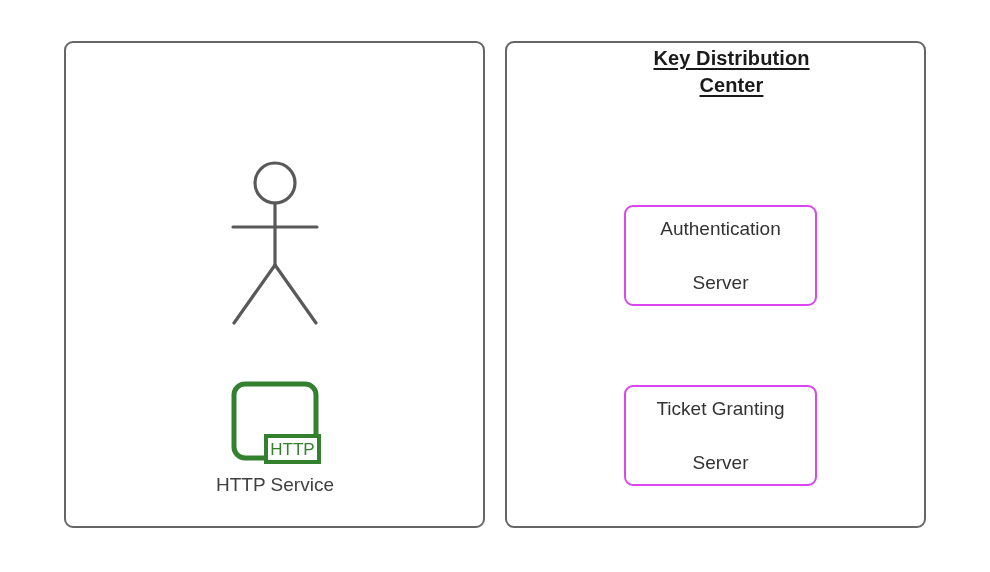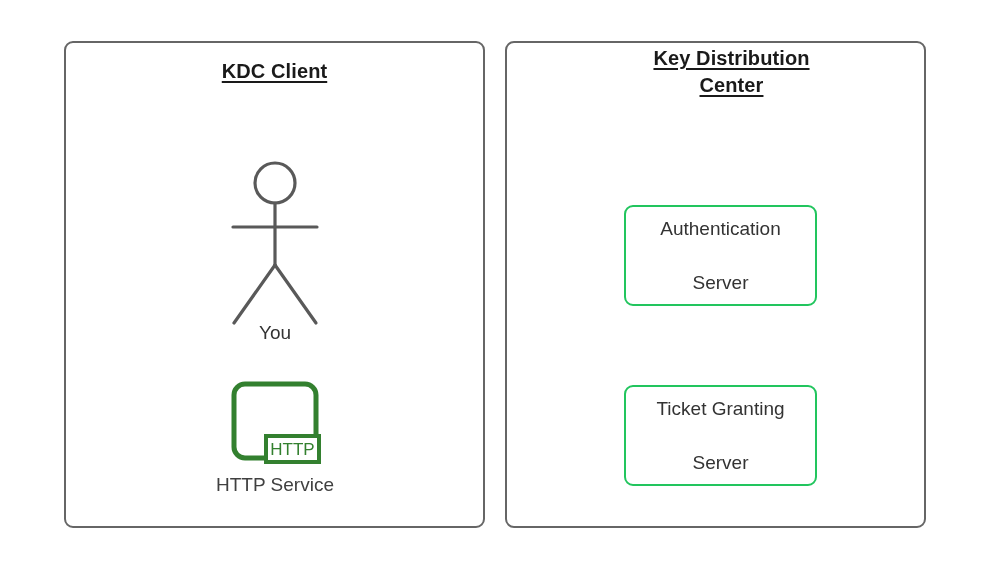--- a/index.html
+++ b/index.html
@@ -98,21 +98,21 @@
     width: 240px;
     text-align: center;
     font-size: 19px;
     color: #404040;
   }
 
   
   .server-box {
     position: absolute;
     box-sizing: border-box;
-    border: 2px solid #22c55e;
+    border: 2px solid #d946ef;
     border-radius: 9px;
     background: #ffffff;
     display: flex;
     align-items: center;
     justify-content: center;
     text-align: center;
     font-size: 19px;
     line-height: 27px;
     color: #333333;
   }
@@ -130,33 +130,29 @@
   }
   .server-box span { display: block; padding: 0 8px; }
 </style>
 </head>
 <body>
 
 <div id="canvas">
 
   <div class="panel" id="panel-client"></div>
 
-  <div class="panel-title" id="title-client" style="left:64px; width:421px;">
-    <span>KDC Client</span>
-  </div>
 
   <svg id="actor" viewBox="0 0 130 175">
     <circle cx="65" cy="28" r="20" fill="none" stroke="#595959" stroke-width="3.2"></circle>
     <line x1="65" y1="48" x2="65" y2="110" stroke="#595959" stroke-width="3.2" stroke-linecap="round"></line>
     <line x1="23" y1="72" x2="107" y2="72" stroke="#595959" stroke-width="3.2" stroke-linecap="round"></line>
     <line x1="65" y1="110" x2="24" y2="168" stroke="#595959" stroke-width="3.2" stroke-linecap="round"></line>
     <line x1="65" y1="110" x2="106" y2="168" stroke="#595959" stroke-width="3.2" stroke-linecap="round"></line>
   </svg>
 
-  <div id="actor-label">You</div>
 
   <svg id="svc-icon" viewBox="0 0 96 90">
 
     <path d="M 88 58 L 88 17 A 11 11 0 0 0 77 6 L 17 6 A 11 11 0 0 0 6 17 L 6 69 A 11 11 0 0 0 17 80 L 36 80" fill="none" stroke="#33802f" stroke-width="5" stroke-linecap="butt" stroke-linejoin="round"></path>
 
     <rect x="38" y="58" width="53" height="26" fill="#ffffff" stroke="#33802f" stroke-width="4"></rect>
     <text x="64.5" y="77" text-anchor="middle" font-family="Liberation Sans, sans-serif" font-size="17" fill="#33802f">HTTP</text>
   </svg>
 
   <div id="svc-label">HTTP Service</div>

